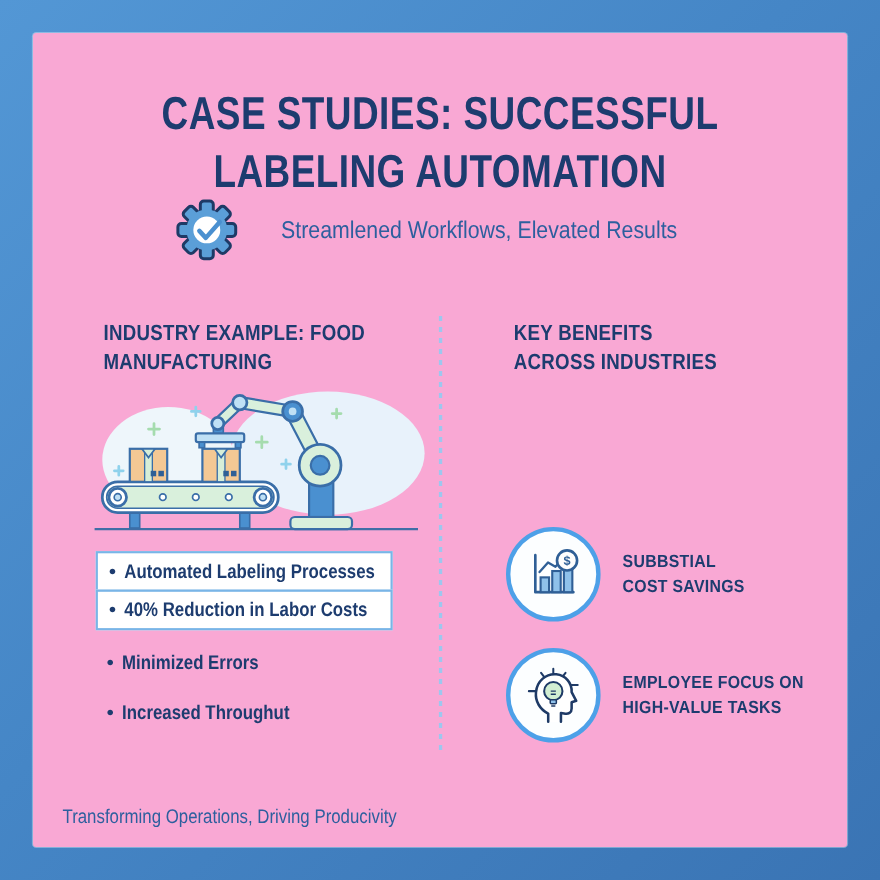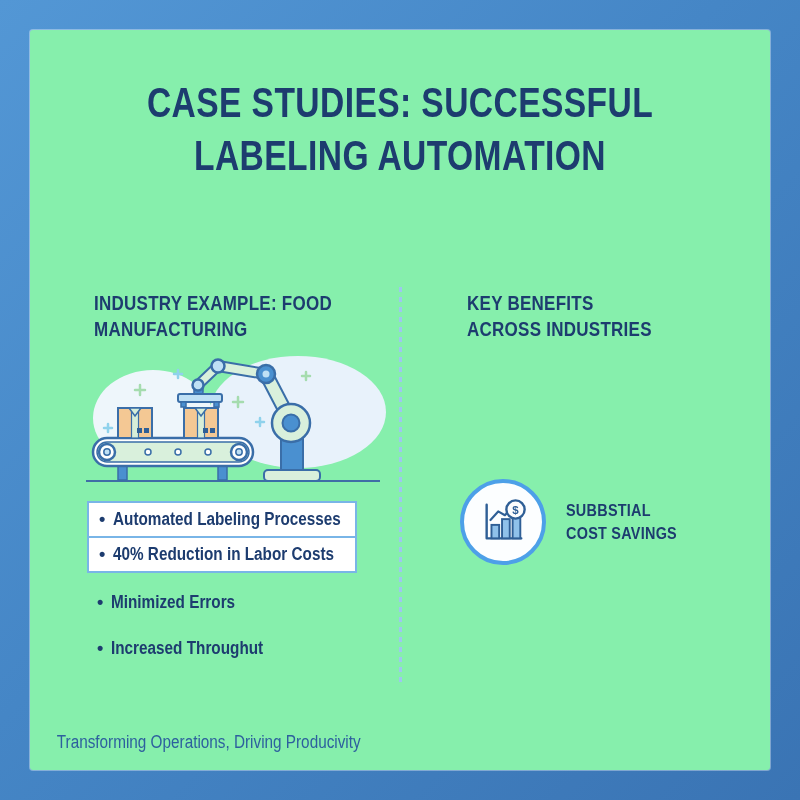--- a/index.html
+++ b/index.html
@@ -3,21 +3,21 @@
 <meta charset="utf-8">
 <style>
   html,body{margin:0;padding:0;width:800px;height:800px;overflow:hidden;}
   body{
     position:relative;
     background:linear-gradient(135deg,#5397d5 0%,#4586c6 45%,#3a74b4 100%);
     font-family:"Liberation Sans",sans-serif;
   }
   .card{
     position:absolute;left:30px;top:30px;width:740px;height:740px;
-    background:#86efac;border-radius:3px;
+    background:#f9a8d4;border-radius:3px;
     box-shadow:0 0 0 1px rgba(255,255,255,0.35);
   }
   .title{
     position:absolute;left:0;top:46px;width:100%;margin:0;text-align:center;
     font-size:42px;font-weight:700;color:#1d3c6f;line-height:1.27;
     letter-spacing:0.5px;transform:scaleX(0.80);
   }
   .title span{display:block;}
   .subtitle-row{
     position:absolute;left:0;top:150px;width:100%;
@@ -64,20 +64,34 @@
 </head>
 <body>
 
 <div class="card">
 
   <h1 class="title">
     <span>CASE STUDIES: SUCCESSFUL</span>
     <span>LABELING AUTOMATION</span>
   </h1>
 
+  <div class="subtitle-row">
+    <svg width="58" height="58" viewBox="0 0 64 64">
+      <g fill="#5b9fd8" stroke="#1e3a66" stroke-width="3" stroke-linejoin="round">
+        <rect x="25.5" y="3" width="13" height="58" rx="3.5"></rect>
+        <rect x="25.5" y="3" width="13" height="58" rx="3.5" transform="rotate(45 32 32)"></rect>
+        <rect x="25.5" y="3" width="13" height="58" rx="3.5" transform="rotate(90 32 32)"></rect>
+        <rect x="25.5" y="3" width="13" height="58" rx="3.5" transform="rotate(135 32 32)"></rect>
+      </g>
+      <circle cx="32" cy="32" r="20.5" fill="#5b9fd8"></circle>
+      <circle cx="32" cy="32" r="13.5" fill="#ffffff"></circle>
+      <path d="M24.5 33 l6.5 7 l14 -16" fill="none" stroke="#4a90d0" stroke-width="4.5" stroke-linecap="round" stroke-linejoin="round"></path>
+    </svg>
+    <span class="subtitle-text">Streamlened Workflows, Elevated Results</span>
+  </div>
 
   <h2 class="col-heading heading-left">
     <span>INDUSTRY EXAMPLE: FOOD</span>
     <span>MANUFACTURING</span>
   </h2>
 
   <svg class="illustration" viewBox="0 0 310 140">
 
     <ellipse cx="220" cy="62" rx="88" ry="56" fill="#e8f2fb"></ellipse>
     <ellipse cx="75" cy="68" rx="60" ry="48" fill="#eef6fb"></ellipse>
@@ -183,18 +197,34 @@
         <circle cx="39" cy="13" r="9.5" fill="#fdfdfd" stroke="#2f5f96" stroke-width="2.5"></circle>
         <text x="39" y="17.5" text-anchor="middle" font-family="Liberation Sans, sans-serif" font-size="12" font-weight="bold" fill="#2f5f96">$</text>
       </svg>
     </div>
     <div class="benefit-label">
       <span>SUBBSTIAL</span>
       <span>COST SAVINGS</span>
     </div>
   </div>
 
+  <div class="benefit-row row-3">
+    <div class="benefit-circle">
+      <svg width="50" height="54" viewBox="0 0 54 56">
+        <path d="M15 6 L18 10 M27 2 V7 M39 6 L36 10 M3 24 H9 M45 18 H51" stroke="#1e3a66" stroke-width="2" stroke-linecap="round"></path>
+        <path d="M22 54 V46 C14 42 9 34 10 25 C11 14 20 6.5 30 7.5 C39 8.5 45.5 16 45 25 L49.5 33.5 L45 35 V41 C45 45 42 47 37.5 46 L34.5 45.5 V54" fill="#ffffff" stroke="#1e3a66" stroke-width="2.5" stroke-linecap="round" stroke-linejoin="round"></path>
+        <circle cx="27" cy="24" r="9" fill="#d2eed2" stroke="#1e3a66" stroke-width="2"></circle>
+        <path d="M24.5 24 H29.5 M24.5 27 H29.5" stroke="#1e3a66" stroke-width="1.4"></path>
+        <rect x="24" y="32.5" width="6" height="4" rx="1" fill="#8fc1ea" stroke="#1e3a66" stroke-width="1.5"></rect>
+        <path d="M25.5 38.5 H28.5" stroke="#1e3a66" stroke-width="1.5" stroke-linecap="round"></path>
+      </svg>
+    </div>
+    <div class="benefit-label">
+      <span>EMPLOYEE FOCUS ON</span>
+      <span>HIGH-VALUE TASKS</span>
+    </div>
+  </div>
 
   <div class="footer">
     <span>Transforming Operations, Driving Producivity</span>
   </div>
 
 </div>
 
 </body></html>

